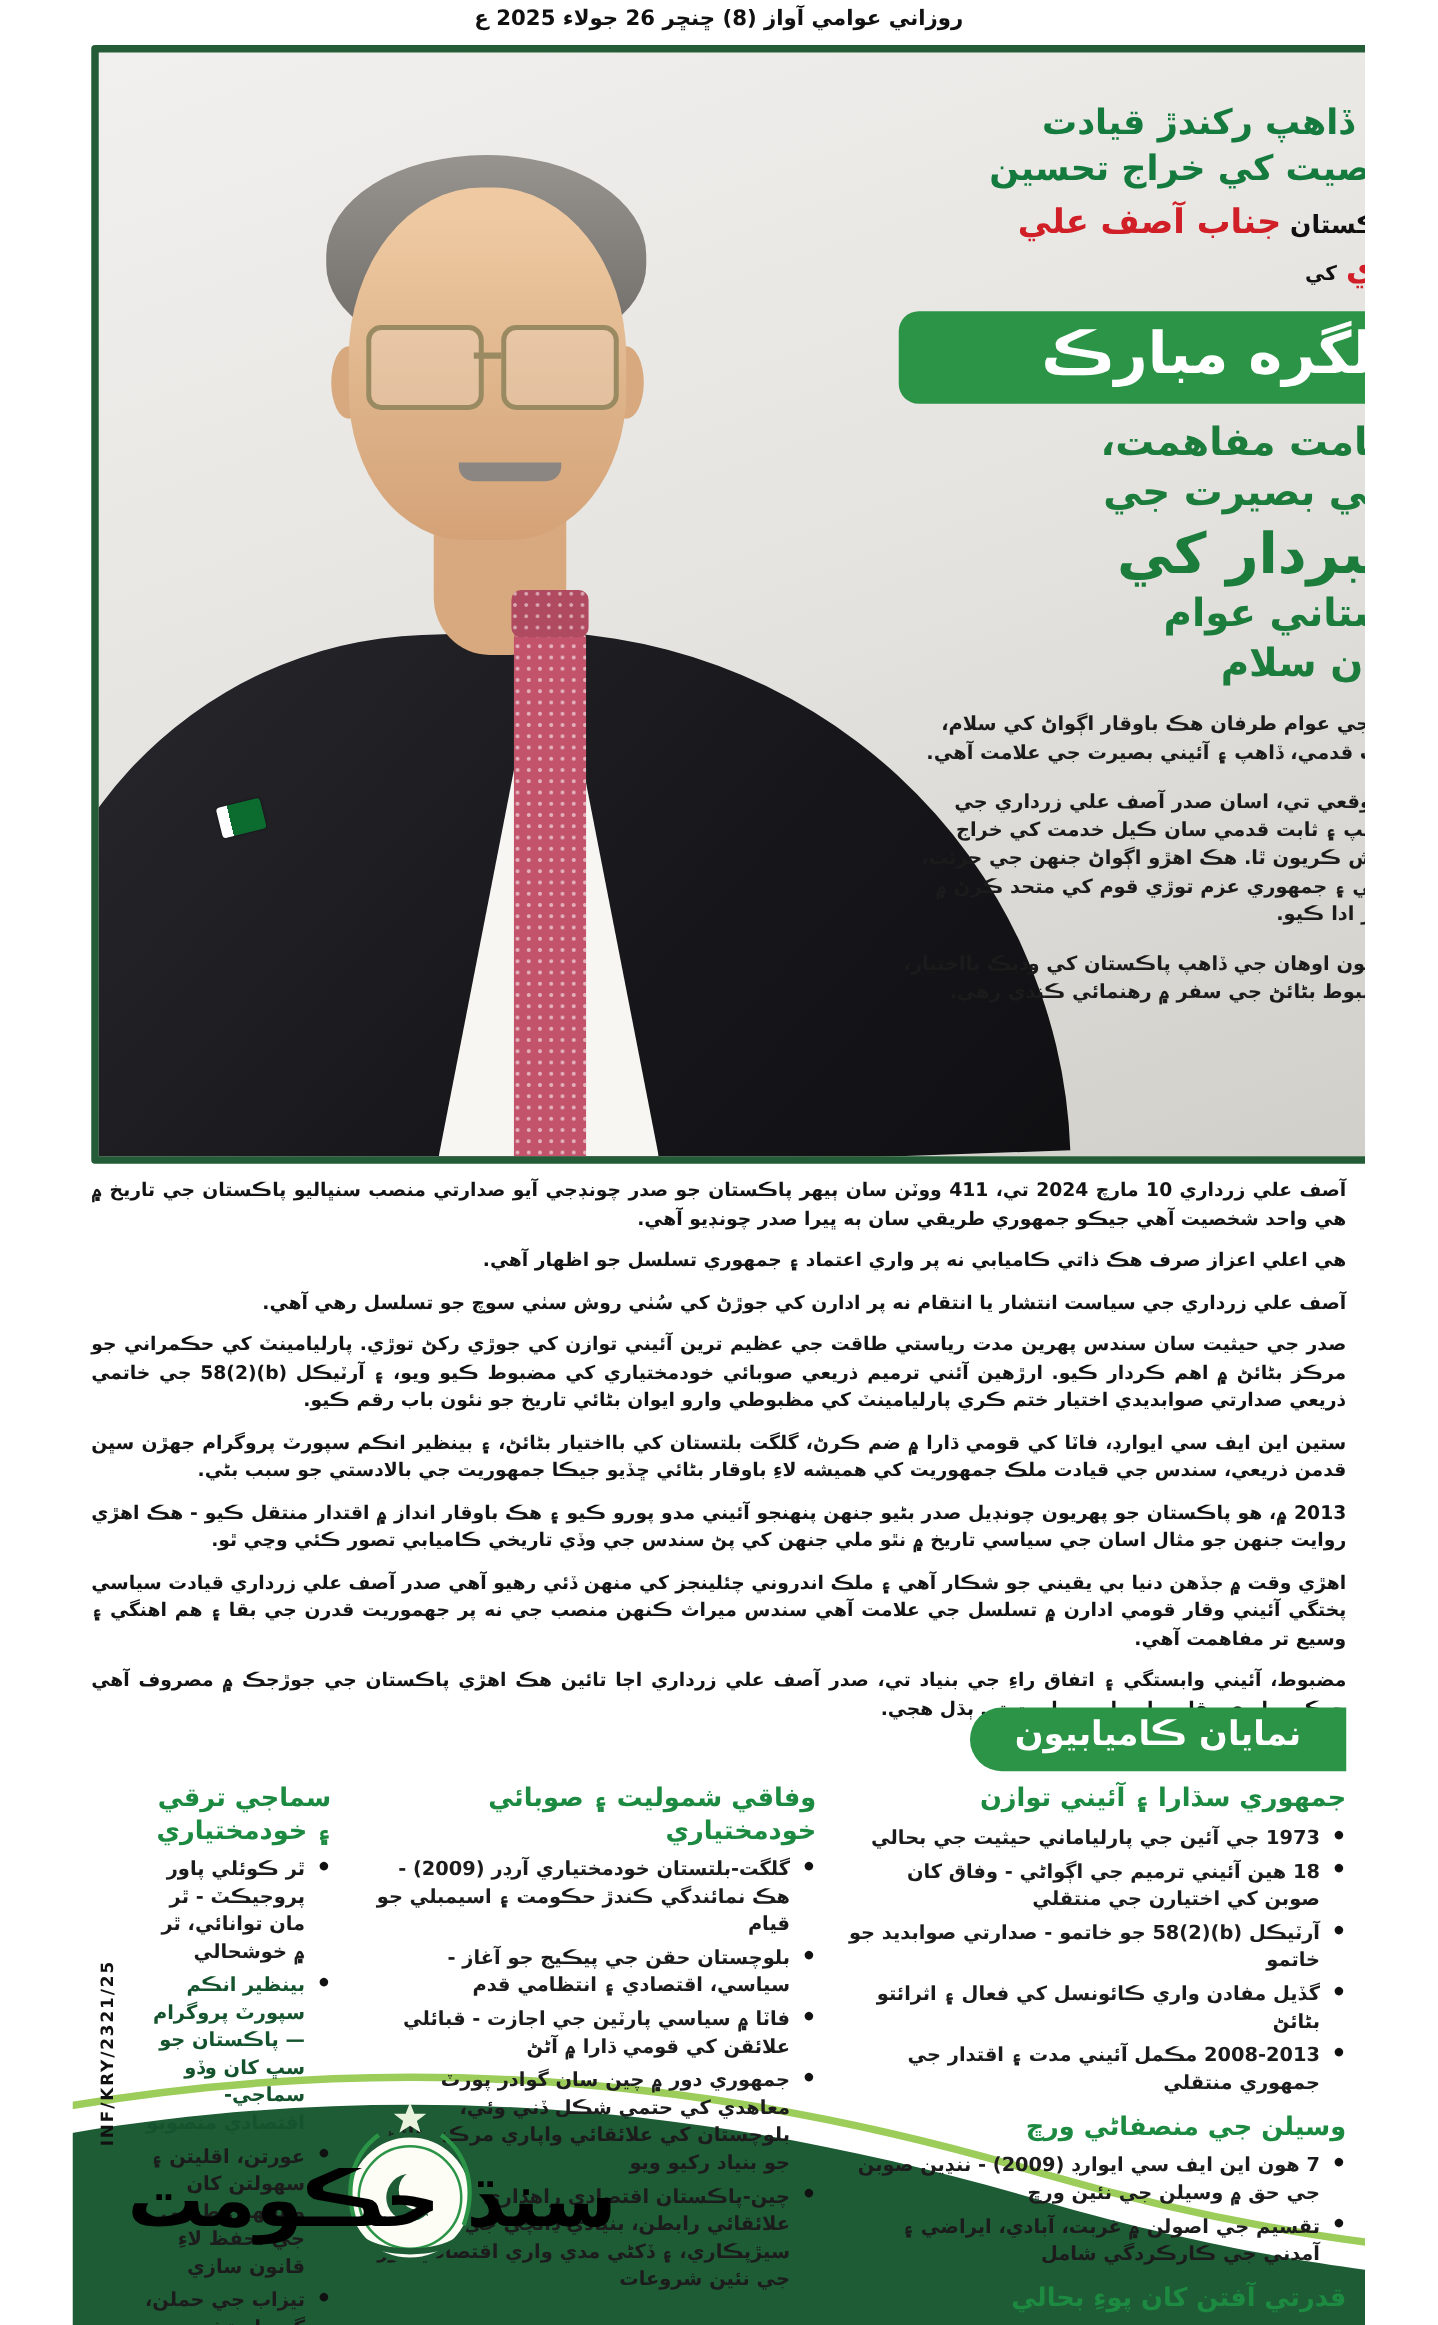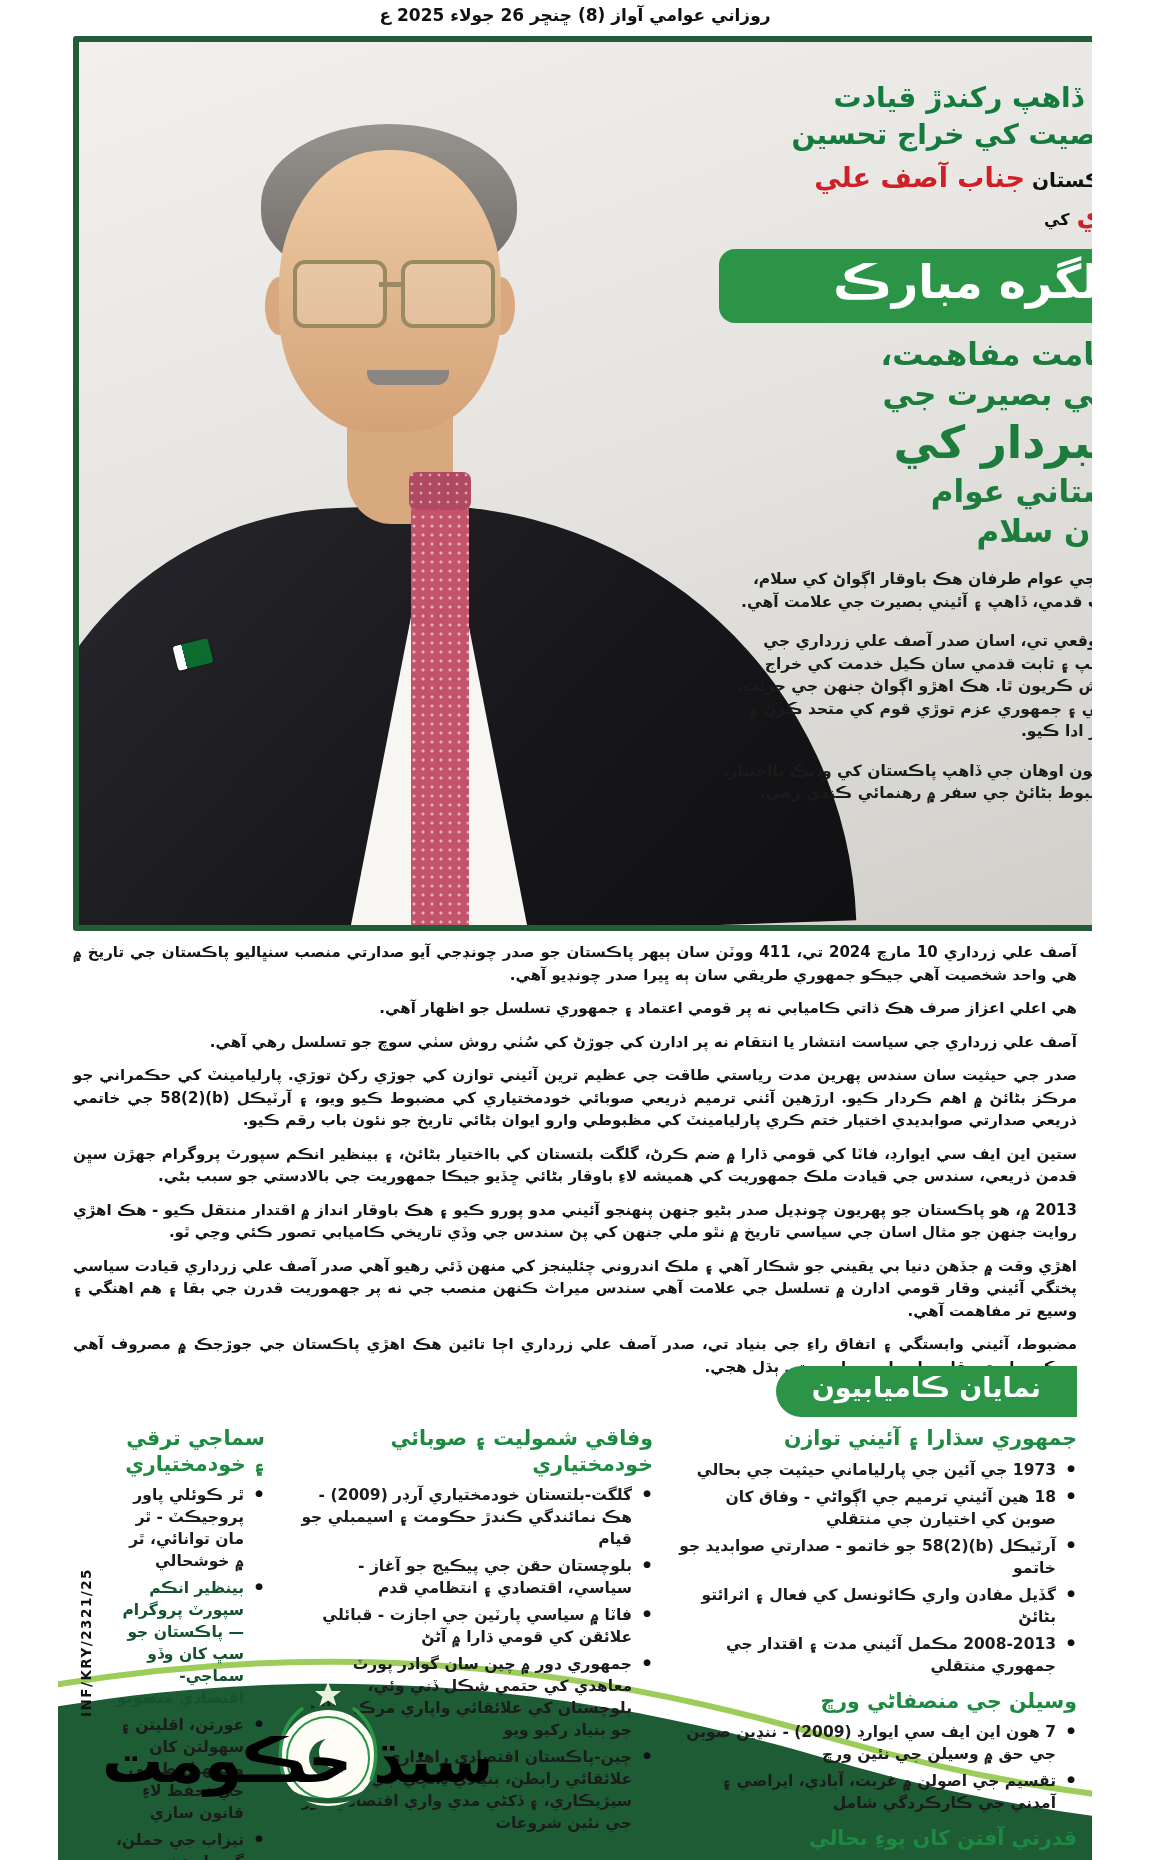--- a/index.html
+++ b/index.html
@@ -138,21 +138,21 @@
       <div class="slogan s3">پاڪستاني عوام</div>
       <div class="slogan s4">طرفان سلام</div>
       <p class="hp">پاڪستان جي عوام طرفان هڪ باوقار اڳواڻ کي سلام، جيڪو ثابت قدمي، ڏاهپ ۽ آئيني بصيرت جي علامت آهي.</p>
       <p class="hp">هن اهم موقعي تي، اسان صدر آصف علي زرداري جي قيادت، ڏاهپ ۽ ثابت قدمي سان ڪيل خدمت کي خراج تحسين پيش ڪريون ٿا. هڪ اهڙو اڳواڻ جنهن جي جرئت، دور انديشي ۽ جمهوري عزم توڙي قوم کي متحد ڪرڻ ۾ اهم ڪردار ادا ڪيو.</p>
       <p class="hp">دعا ٿا ڪريون اوهان جي ڏاهپ پاڪستان کي وڌيڪ بااختيار، متحد ۽ مضبوط بڻائڻ جي سفر ۾ رهنمائي ڪندي رهي.</p>
     </div>
   </div>
 
   <div class="body-text">
     <p>آصف علي زرداري 10 مارچ 2024 تي، 411 ووٽن سان ٻيهر پاڪستان جو صدر چونڊجي آيو صدارتي منصب سنڀاليو پاڪستان جي تاريخ ۾ هي واحد شخصيت آهي جيڪو جمهوري طريقي سان ٻه ڀيرا صدر چونڊيو آهي.</p>
-    <p>هي اعلي اعزاز صرف هڪ ذاتي ڪاميابي نه پر قومي اعتماد ۽ جمهوري تسلسل جو اظهار آهي.</p>
+    <p>هي اعلي اعزاز صرف هڪ ذاتي ڪاميابي نه پر واري اعتماد ۽ جمهوري تسلسل جو اظهار آهي.</p>
     <p>آصف علي زرداري جي سياست انتشار يا انتقام نه پر ادارن کي جوڙڻ کي سُٺي روش سٺي سوچ جو تسلسل رهي آهي.</p>
     <p>صدر جي حيثيت سان سندس پهرين مدت رياستي طاقت جي عظيم ترين آئيني توازن کي جوڙي رکڻ توڙي. پارليامينٽ کي حڪمراني جو مرڪز بڻائڻ ۾ اهم ڪردار ڪيو. ارڙهين آئني ترميم ذريعي صوبائي خودمختياري کي مضبوط ڪيو ويو، ۽ آرٽيڪل (b)(2)58 جي خاتمي ذريعي صدارتي صوابديدي اختيار ختم ڪري پارليامينٽ کي مظبوطي وارو ايوان بڻائي تاريخ جو نئون باب رقم ڪيو.</p>
     <p>ستين اين ايف سي ايوارڊ، فاٽا کي قومي ڌارا ۾ ضم ڪرڻ، گلگت بلتستان کي بااختيار بڻائڻ، ۽ بينظير انڪم سپورٽ پروگرام جهڙن سڀن قدمن ذريعي، سندس جي قيادت ملڪ جمهوريت کي هميشه لاءِ باوقار بڻائي ڇڏيو جيڪا جمهوريت جي بالادستي جو سبب بڻي.</p>
     <p>2013 ۾، هو پاڪستان جو پهريون چونڊيل صدر بڻيو جنهن پنهنجو آئيني مدو پورو ڪيو ۽ هڪ باوقار انداز ۾ اقتدار منتقل ڪيو - هڪ اهڙي روايت جنهن جو مثال اسان جي سياسي تاريخ ۾ نٿو ملي جنهن کي پڻ سندس جي وڏي تاريخي ڪاميابي تصور ڪئي وڃي ٿو.</p>
     <p>اهڙي وقت ۾ جڏهن دنيا بي يقيني جو شڪار آهي ۽ ملڪ اندروني چئلينجز کي منهن ڏئي رهيو آهي صدر آصف علي زرداري قيادت سياسي پختگي آئيني وقار قومي ادارن ۾ تسلسل جي علامت آهي سندس ميراث ڪنهن منصب جي نه پر جهموريت قدرن جي بقا ۽ هم اهنگي ۽ وسيع تر مفاهمت آهي.</p>
     <p>مضبوط، آئيني وابستگي ۽ اتفاق راءِ جي بنياد تي، صدر آصف علي زرداري اڄا تائين هڪ اهڙي پاڪستان جي جوڙجڪ ۾ مصروف آهي جيڪو برابري وقار ۽ اصولي سياست تي ٻڌل هجي.</p>
   </div>
 
   <div class="ach-header">نمايان ڪاميابيون</div>
 

